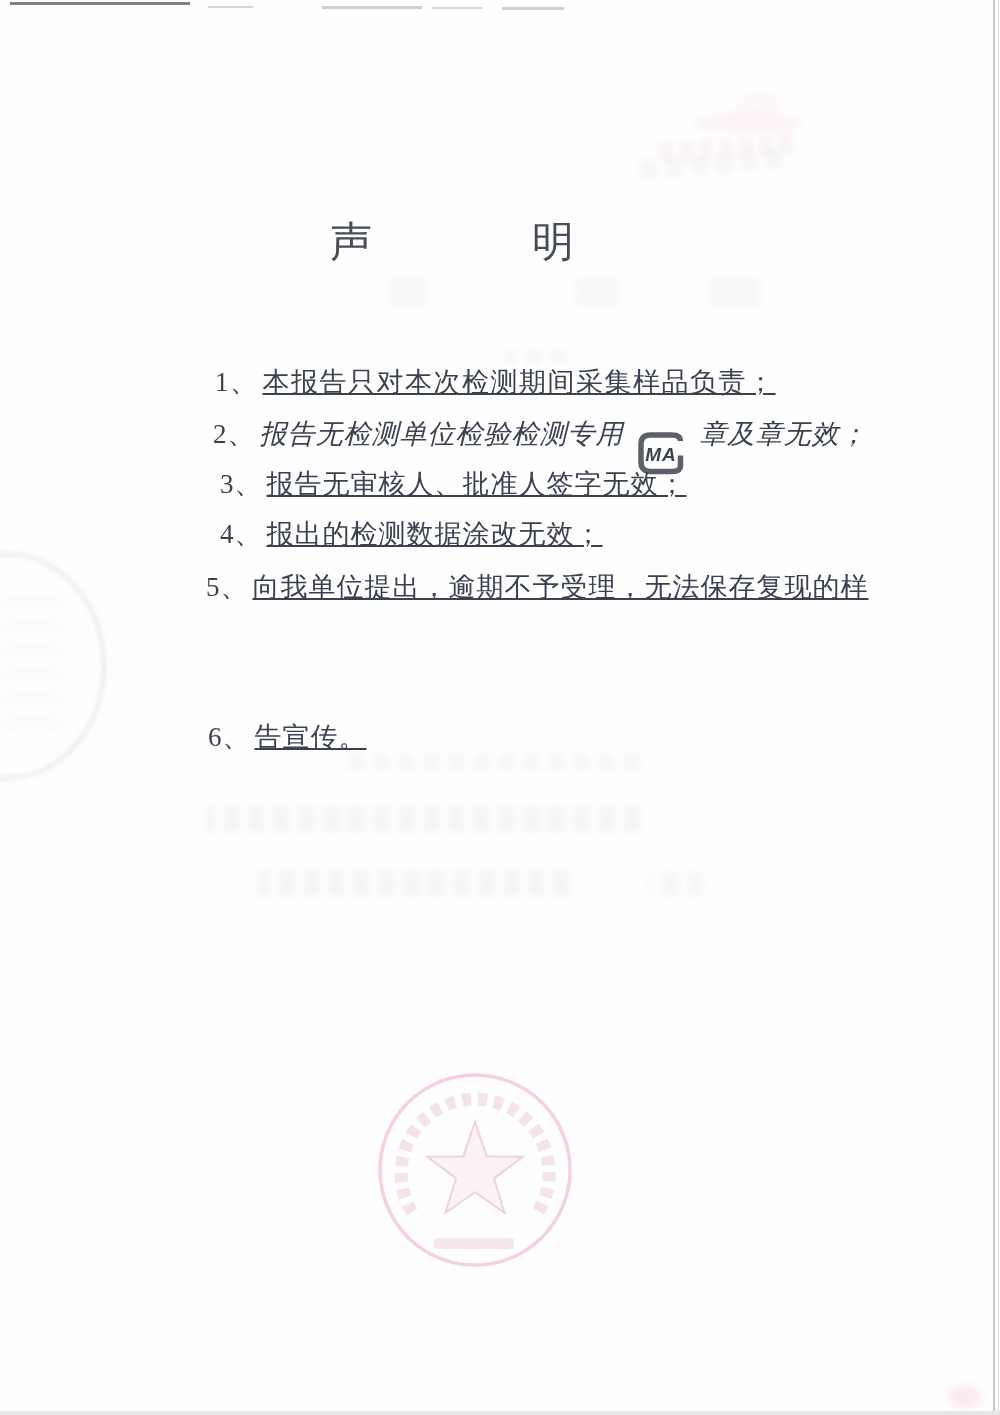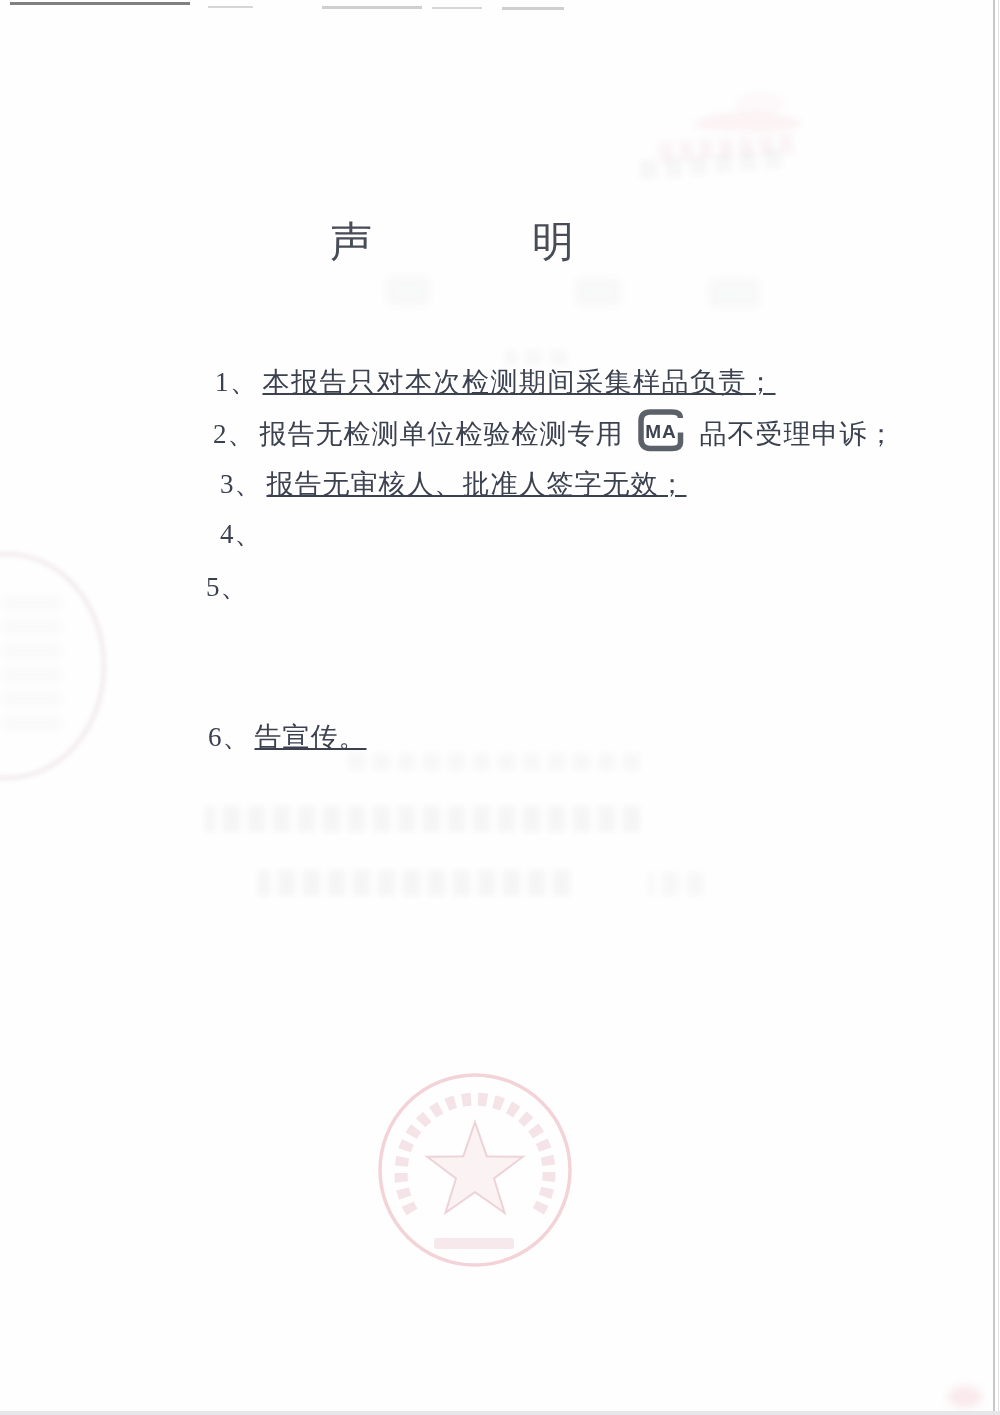--- a/index.html
+++ b/index.html
@@ -67,21 +67,21 @@
   }
   .item .num{
     line-height:52px;height:52px;
     margin-right:4px;white-space:nowrap;
     flex:0 0 auto;
   }
   .item .lines{display:block;text-decoration:underline;}
   .item .line{
     display:block;line-height:52px;height:52px;white-space:nowrap;
   }
-  .line-flex{display:flex;align-items:flex-start;height:52px;white-space:nowrap;}
+  .line-flex{display:flex;align-items:flex-end;height:52px;white-space:nowrap;font-style:italic;}
   .line-flex .seg{line-height:52px;}
   .cma{
     display:inline-block;width:49px;height:29px;
     margin:0 13px 0 14px;position:relative;top:1px;
   }
   
   .stamp{
     position:absolute;left:374px;top:1066px;width:202px;height:212px;
     filter:blur(.7px);
   }
@@ -141,38 +141,42 @@
   <div class="item" style="left:213px;top:408px;">
     <span class="num">2、</span>
     <span class="line-flex">
       <span class="seg">报告无检测单位检验检测专用</span>
       <span class="cma">
         <svg width="49" height="43" viewBox="0 0 49 43">
           <path d="M 42.5 9 C 42.5 4.5 38.5 3 34 3 L 12 3 C 6 3 3 6 3 12 L 3 30 C 3 36 6 39.5 12 39.5 L 34 39.5 C 38.5 39.5 42.5 38 42.5 33.5 L 42.5 23.5" fill="none" stroke="#5c6069" stroke-width="5.5" stroke-linecap="butt"></path>
           <text x="23" y="28.5" text-anchor="middle" font-family="Liberation Sans, sans-serif" font-size="19" font-weight="bold" fill="#3e4350">MA</text>
         </svg>
       </span>
-      <span class="seg">品不受理申诉；</span>
+      <span class="seg">章及章无效；</span>
     </span>
   </div>
 
   <div class="item" style="left:220px;top:458px;">
     <span class="num">3、</span>
     <span class="lines">
         <span class="line">报告无审核人、批准人签字无效；</span>
       </span>
   </div>
 
   <div class="item" style="left:220px;top:508px;">
     <span class="num">4、</span>
+    <span class="lines">
+        <span class="line">报出的检测数据涂改无效；</span>
+      </span>
   </div>
 
   <div class="item" style="left:206px;top:561px;">
     <span class="num">5、</span>
     <span class="lines">
+      <span class="line">向我单位提出，逾期不予受理，无法保存复现的样</span>
     </span>
   </div>
 
   <div class="item" style="left:208px;top:711px;">
     <span class="num">6、</span>
     <span class="lines">
       <span class="line">告宣传。</span>
     </span>
   </div>
 

